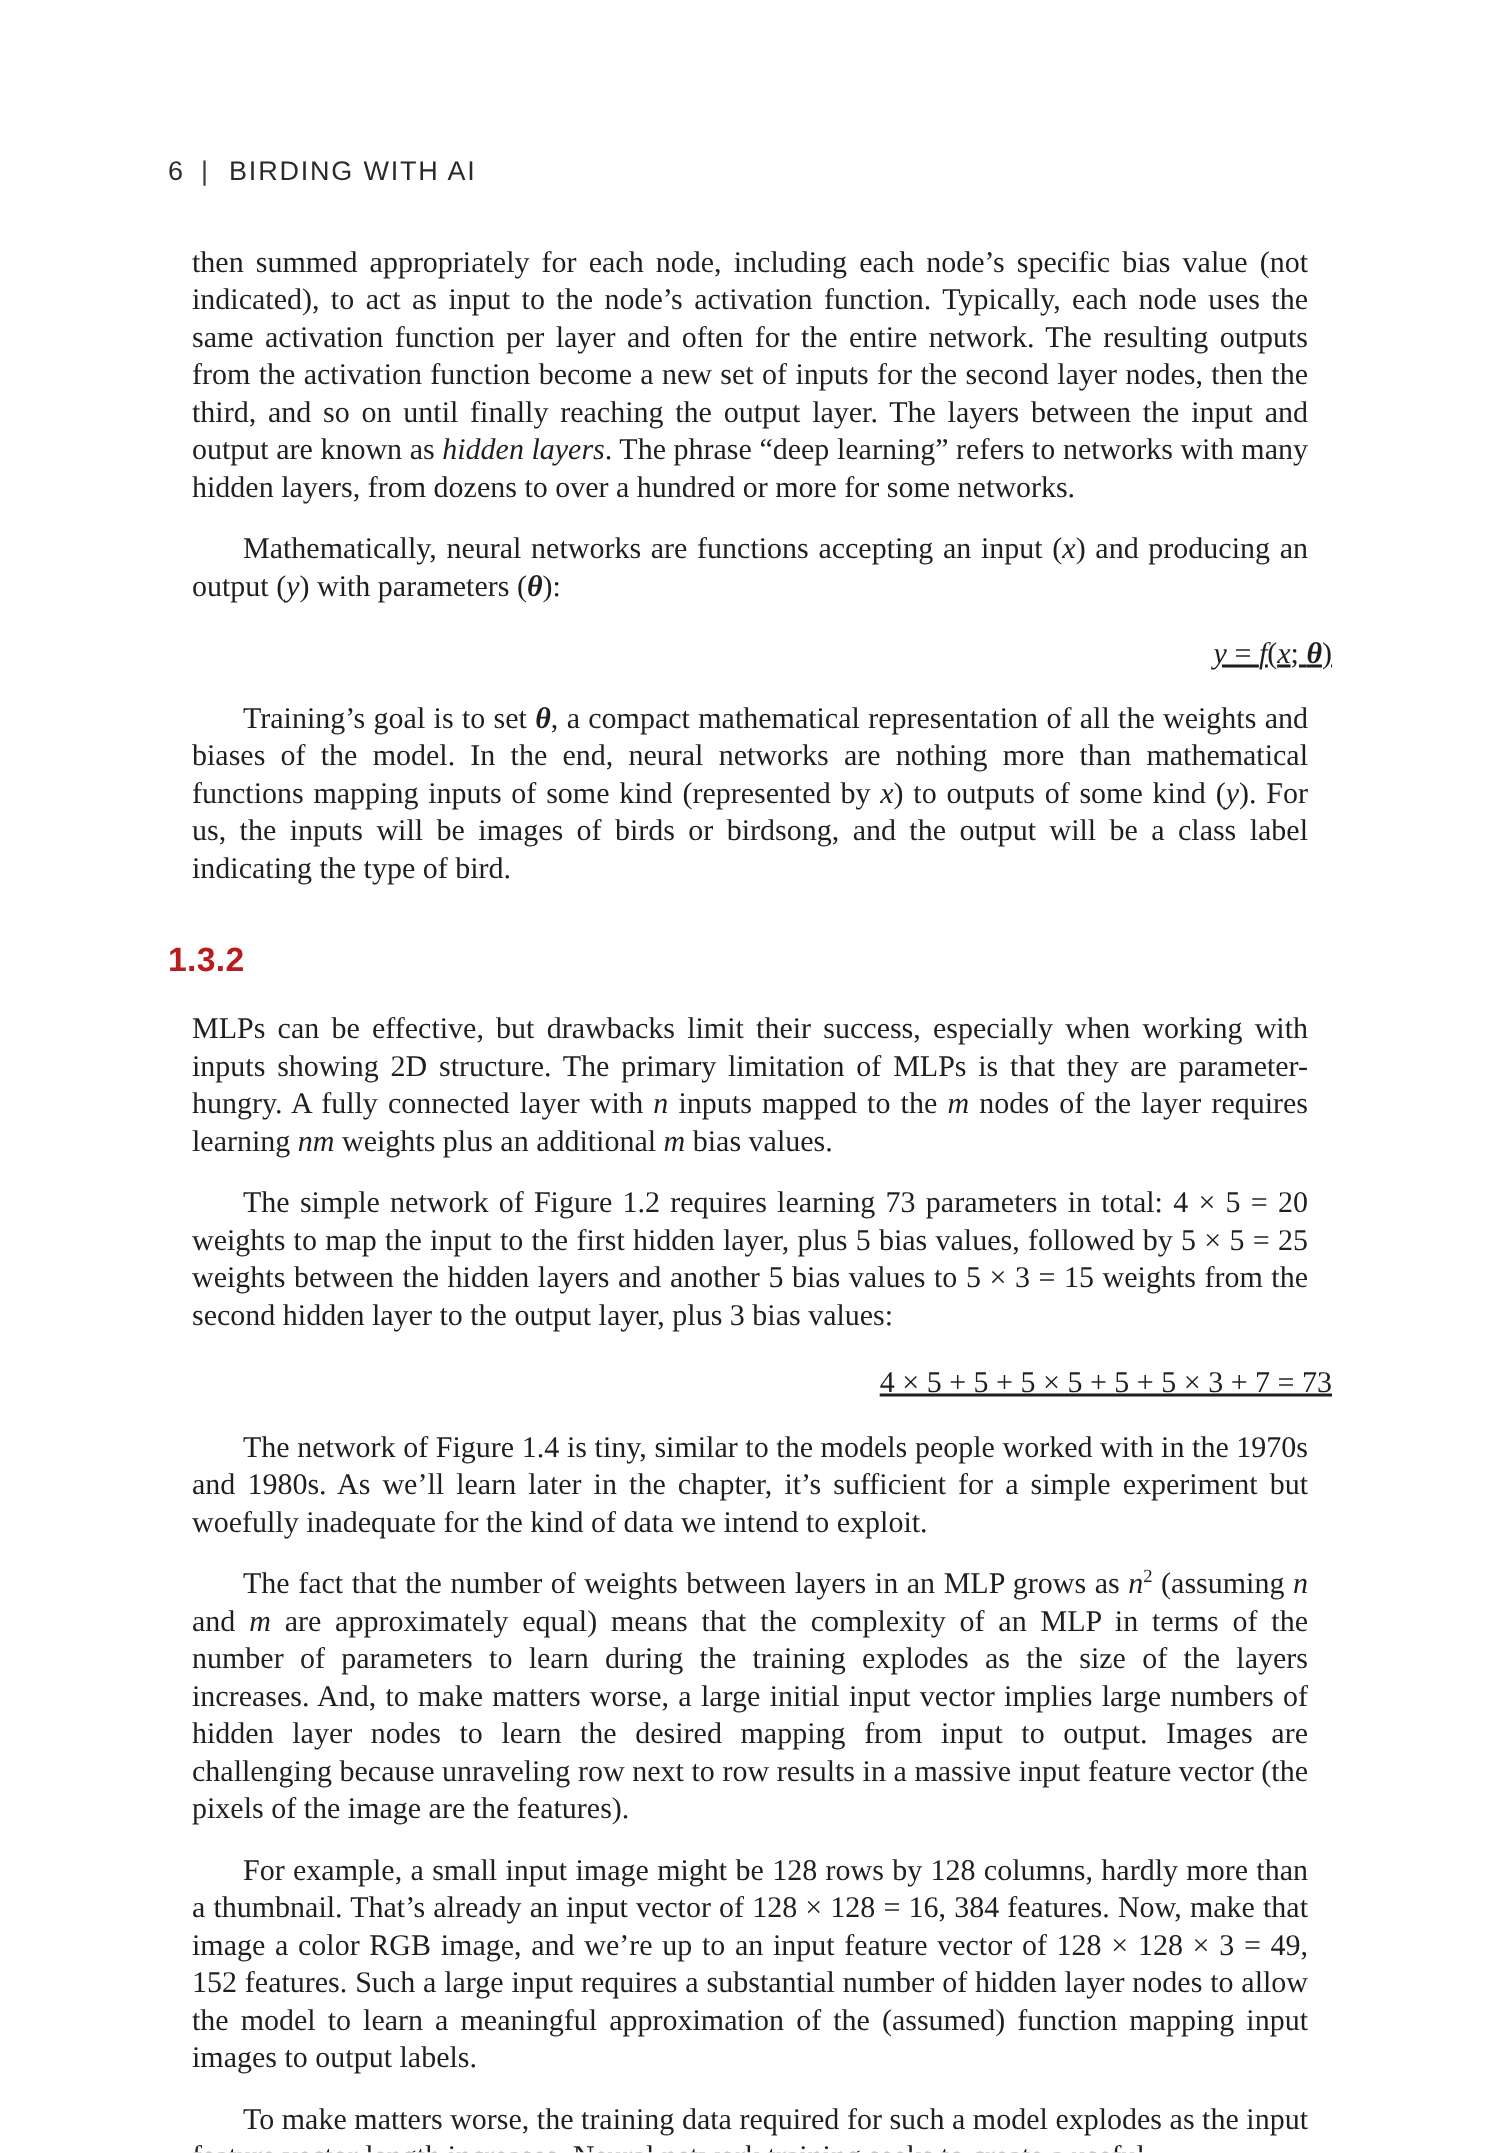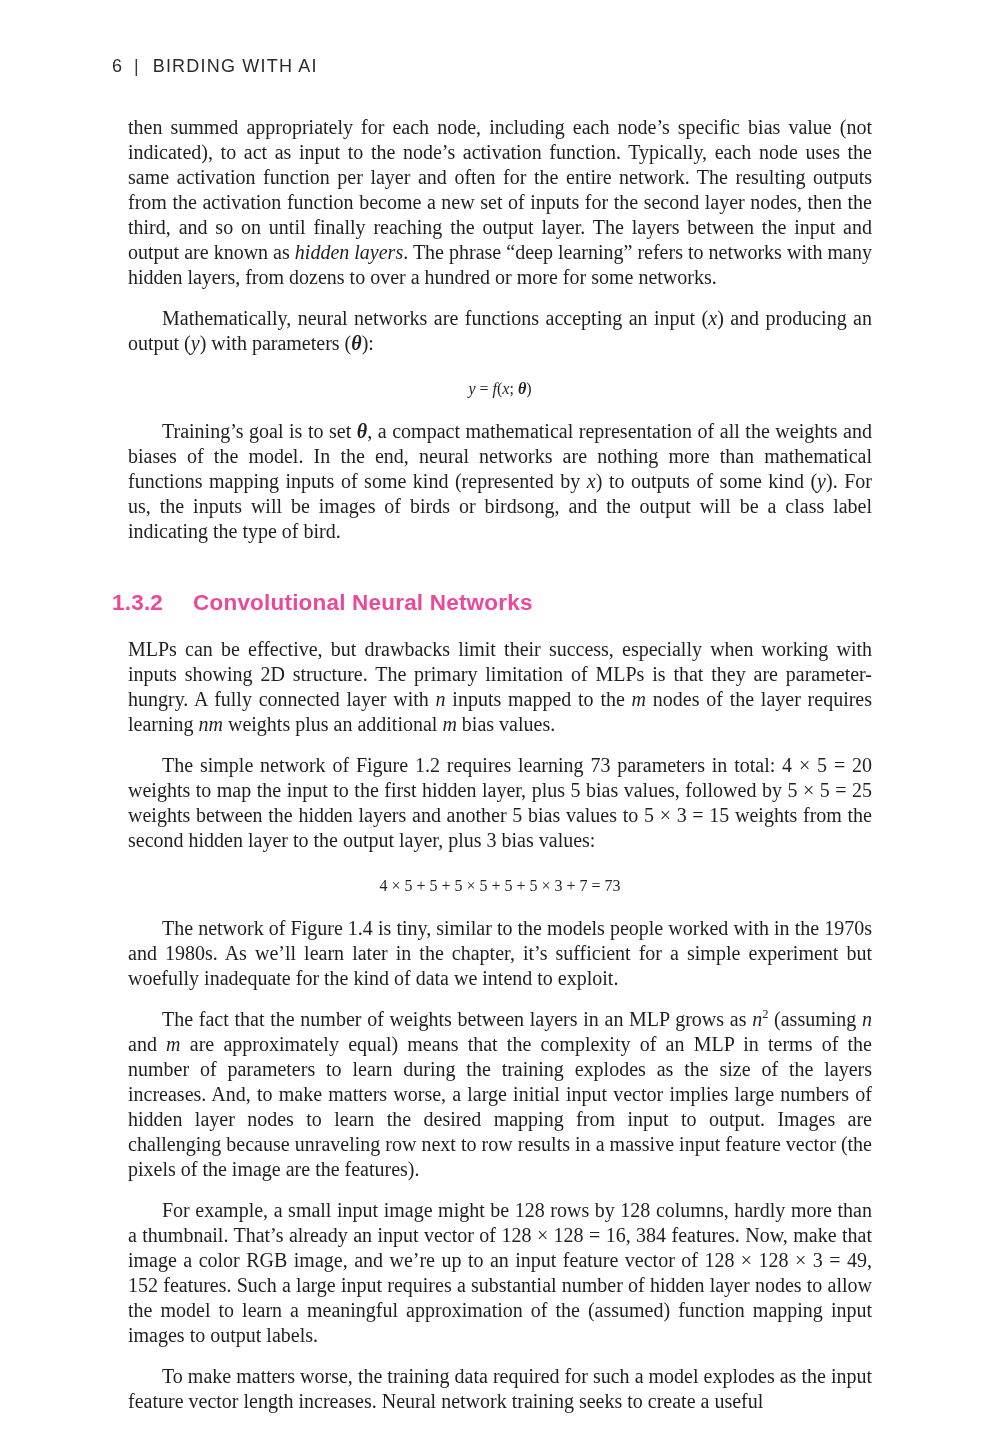--- a/index.html
+++ b/index.html
@@ -22,52 +22,53 @@
     display: flex;
     align-items: baseline;
     font-family: "Liberation Sans", sans-serif;
     font-size: 18px;
     letter-spacing: 1px;
     color: #2a2a2a;
     margin: 0 0 38px 0;
   }
   .running-head .page-num { margin-right: 11px; }
   .running-head .divider  { margin-right: 13px; color: #3a3a3a; font-weight: 400; }
-  .running-head .book-title { letter-spacing: 1.2px; }
+  .running-head .book-title { letter-spacing: 1.2px; margin-top: 48px; }
 
   
   .bodytext p {
     margin: 16px;
     text-align: justify;
     font-size: 20px;
     line-height: 25px;
   }
   .bodytext p.indent { text-indent: 34px; }
 
   .it  { font-style: italic; }
   .bi  { font-style: italic; font-weight: bold; }
   sup  { font-size: 0.62em; line-height: 0; }
 
   
   .eq {
-    text-align: center;
-    font-size: 16px;
+    text-align: right;
+    font-size: 20px;
     line-height: 25px;
     margin: 20px 0 18px 0;
+    text-decoration: underline;
   }
 
   
   .section-head {
     display: flex;
     align-items: baseline;
     font-family: "Liberation Sans", sans-serif;
     font-weight: 700;
     font-size: 22.5px;
-    color: #ec4899;
-    margin: 46px 0 21px 0;
+    color: #b91c1c;
+    margin: 35px 0 21px 0;
     letter-spacing: 0.2px;
   }
   .section-head .num { margin-right: 30px; }
 </style>
 </head>
 <body>
 
 <div class="page">
 
   <div class="running-head">
@@ -82,21 +83,20 @@
 
     <p class="indent"><span>Mathematically, neural networks are functions accepting an input (</span><span class="it">x</span><span>) and producing an output (</span><span class="it">y</span><span>) with parameters (</span><span class="bi">θ</span><span>):</span></p>
 
     <div class="eq"><span class="it">y</span><span> = </span><span class="it">f</span><span>(</span><span class="it">x</span><span>; </span><span class="bi">θ</span><span>)</span></div>
 
 
     <p class="indent"><span>Training’s goal is to set </span><span class="bi">θ</span><span>, a compact mathematical representation of all the weights and biases of the model. In the end, neural networks are nothing more than mathematical functions mapping inputs of some kind (represented by </span><span class="it">x</span><span>) to outputs of some kind (</span><span class="it">y</span><span>). For us, the inputs will be images of birds or birdsong, and the output will be a class label indicating the type of bird.</span></p>
 
     <div class="section-head">
       <span class="num">1.3.2</span>
-      <span class="ttl">Convolutional Neural Networks</span>
     </div>
 
     <p><span>MLPs can be effective, but drawbacks limit their success, especially when working with inputs showing 2D structure. The primary limitation of MLPs is that they are parameter-hungry. A fully connected layer with </span><span class="it">n</span><span> inputs mapped to the </span><span class="it">m</span><span> nodes of the layer requires learning </span><span class="it">nm</span><span> weights plus an additional </span><span class="it">m</span><span> bias values.</span></p>
 
     <p class="indent"><span>The simple network of Figure 1.2 requires learning 73 parameters in total: 4 × 5 = 20 weights to map the input to the first hidden layer, plus 5 bias values, followed by 5 × 5 = 25 weights between the hidden layers and another 5 bias values to 5 × 3 = 15 weights from the second hidden layer to the output layer, plus 3 bias values:</span></p>
 
     <div class="eq"><span>4 × 5 + 5 + 5 × 5 + 5 + 5 × 3 + 7 = 73</span></div>
 
     <p class="indent"><span>The network of Figure 1.4 is tiny, similar to the models people worked with in the 1970s and 1980s. As we’ll learn later in the chapter, it’s sufficient for a simple experiment but woefully inadequate for the kind of data we intend to exploit.</span></p>
 

